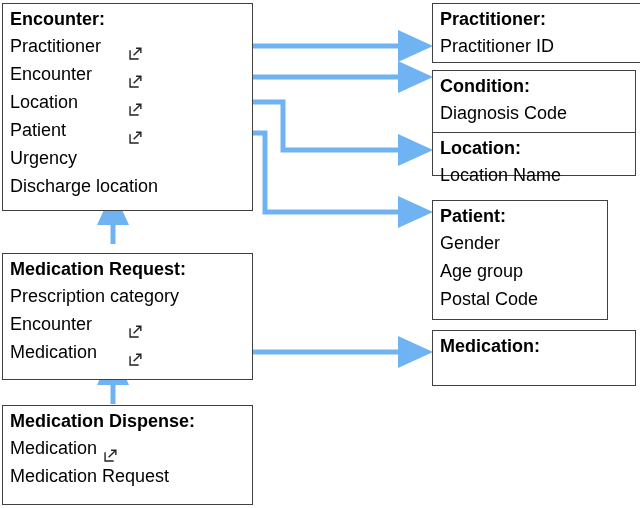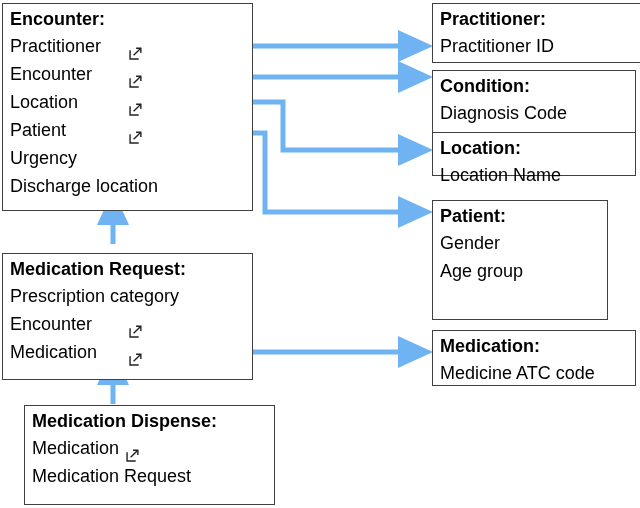--- a/index.html
+++ b/index.html
@@ -58,21 +58,21 @@
     margin-left: 6px;
     flex: 0 0 auto;
     position: relative;
     top: 1px;
   }
   .ext-icon svg { display: block; }
 
   
   #box-encounter  { left: 2px;   top: 3px;   width: 251px; height: 208px; }
   #box-medrequest { left: 2px;   top: 245px; width: 251px; height: 127px; margin-top: 8px; }
-  #box-meddispense{ left: 2px;   top: 405px; width: 251px; height: 100px; margin-left: 22px; }
+  #box-meddispense{ left: 2px;   top: 405px; width: 251px; height: 100px; }
 
   
   #box-practitioner { left: 432px; top: 3px;   width: 244px; height: 60px; }
   #box-condition    { left: 432px; top: 70px;  width: 204px; height: 77px; }
   #box-location     { left: 432px; top: 132px; width: 204px; height: 44px; }
   #box-patient      { left: 432px; top: 200px; width: 176px; height: 120px; }
   #box-medication   { left: 432px; top: 330px; width: 204px; height: 56px; }
 
   
   .label-col { display: inline-block; min-width: 112px; }
@@ -232,22 +232,22 @@
   </div>
 
   <div class="entity-box" id="box-patient">
     <div class="entity-title">Patient:</div>
     <div class="field-row">
       <span class="field-label">Gender</span>
     </div>
     <div class="field-row">
       <span class="field-label">Age group</span>
     </div>
+    <div class="field-row">
+      <span class="field-label">Postal Code</span>
+    </div>
   </div>
 
   <div class="entity-box" id="box-medication">
     <div class="entity-title">Medication:</div>
-    <div class="field-row">
-      <span class="field-label">Medicine ATC code</span>
-    </div>
   </div>
 
 </div>
 
 </body></html>

